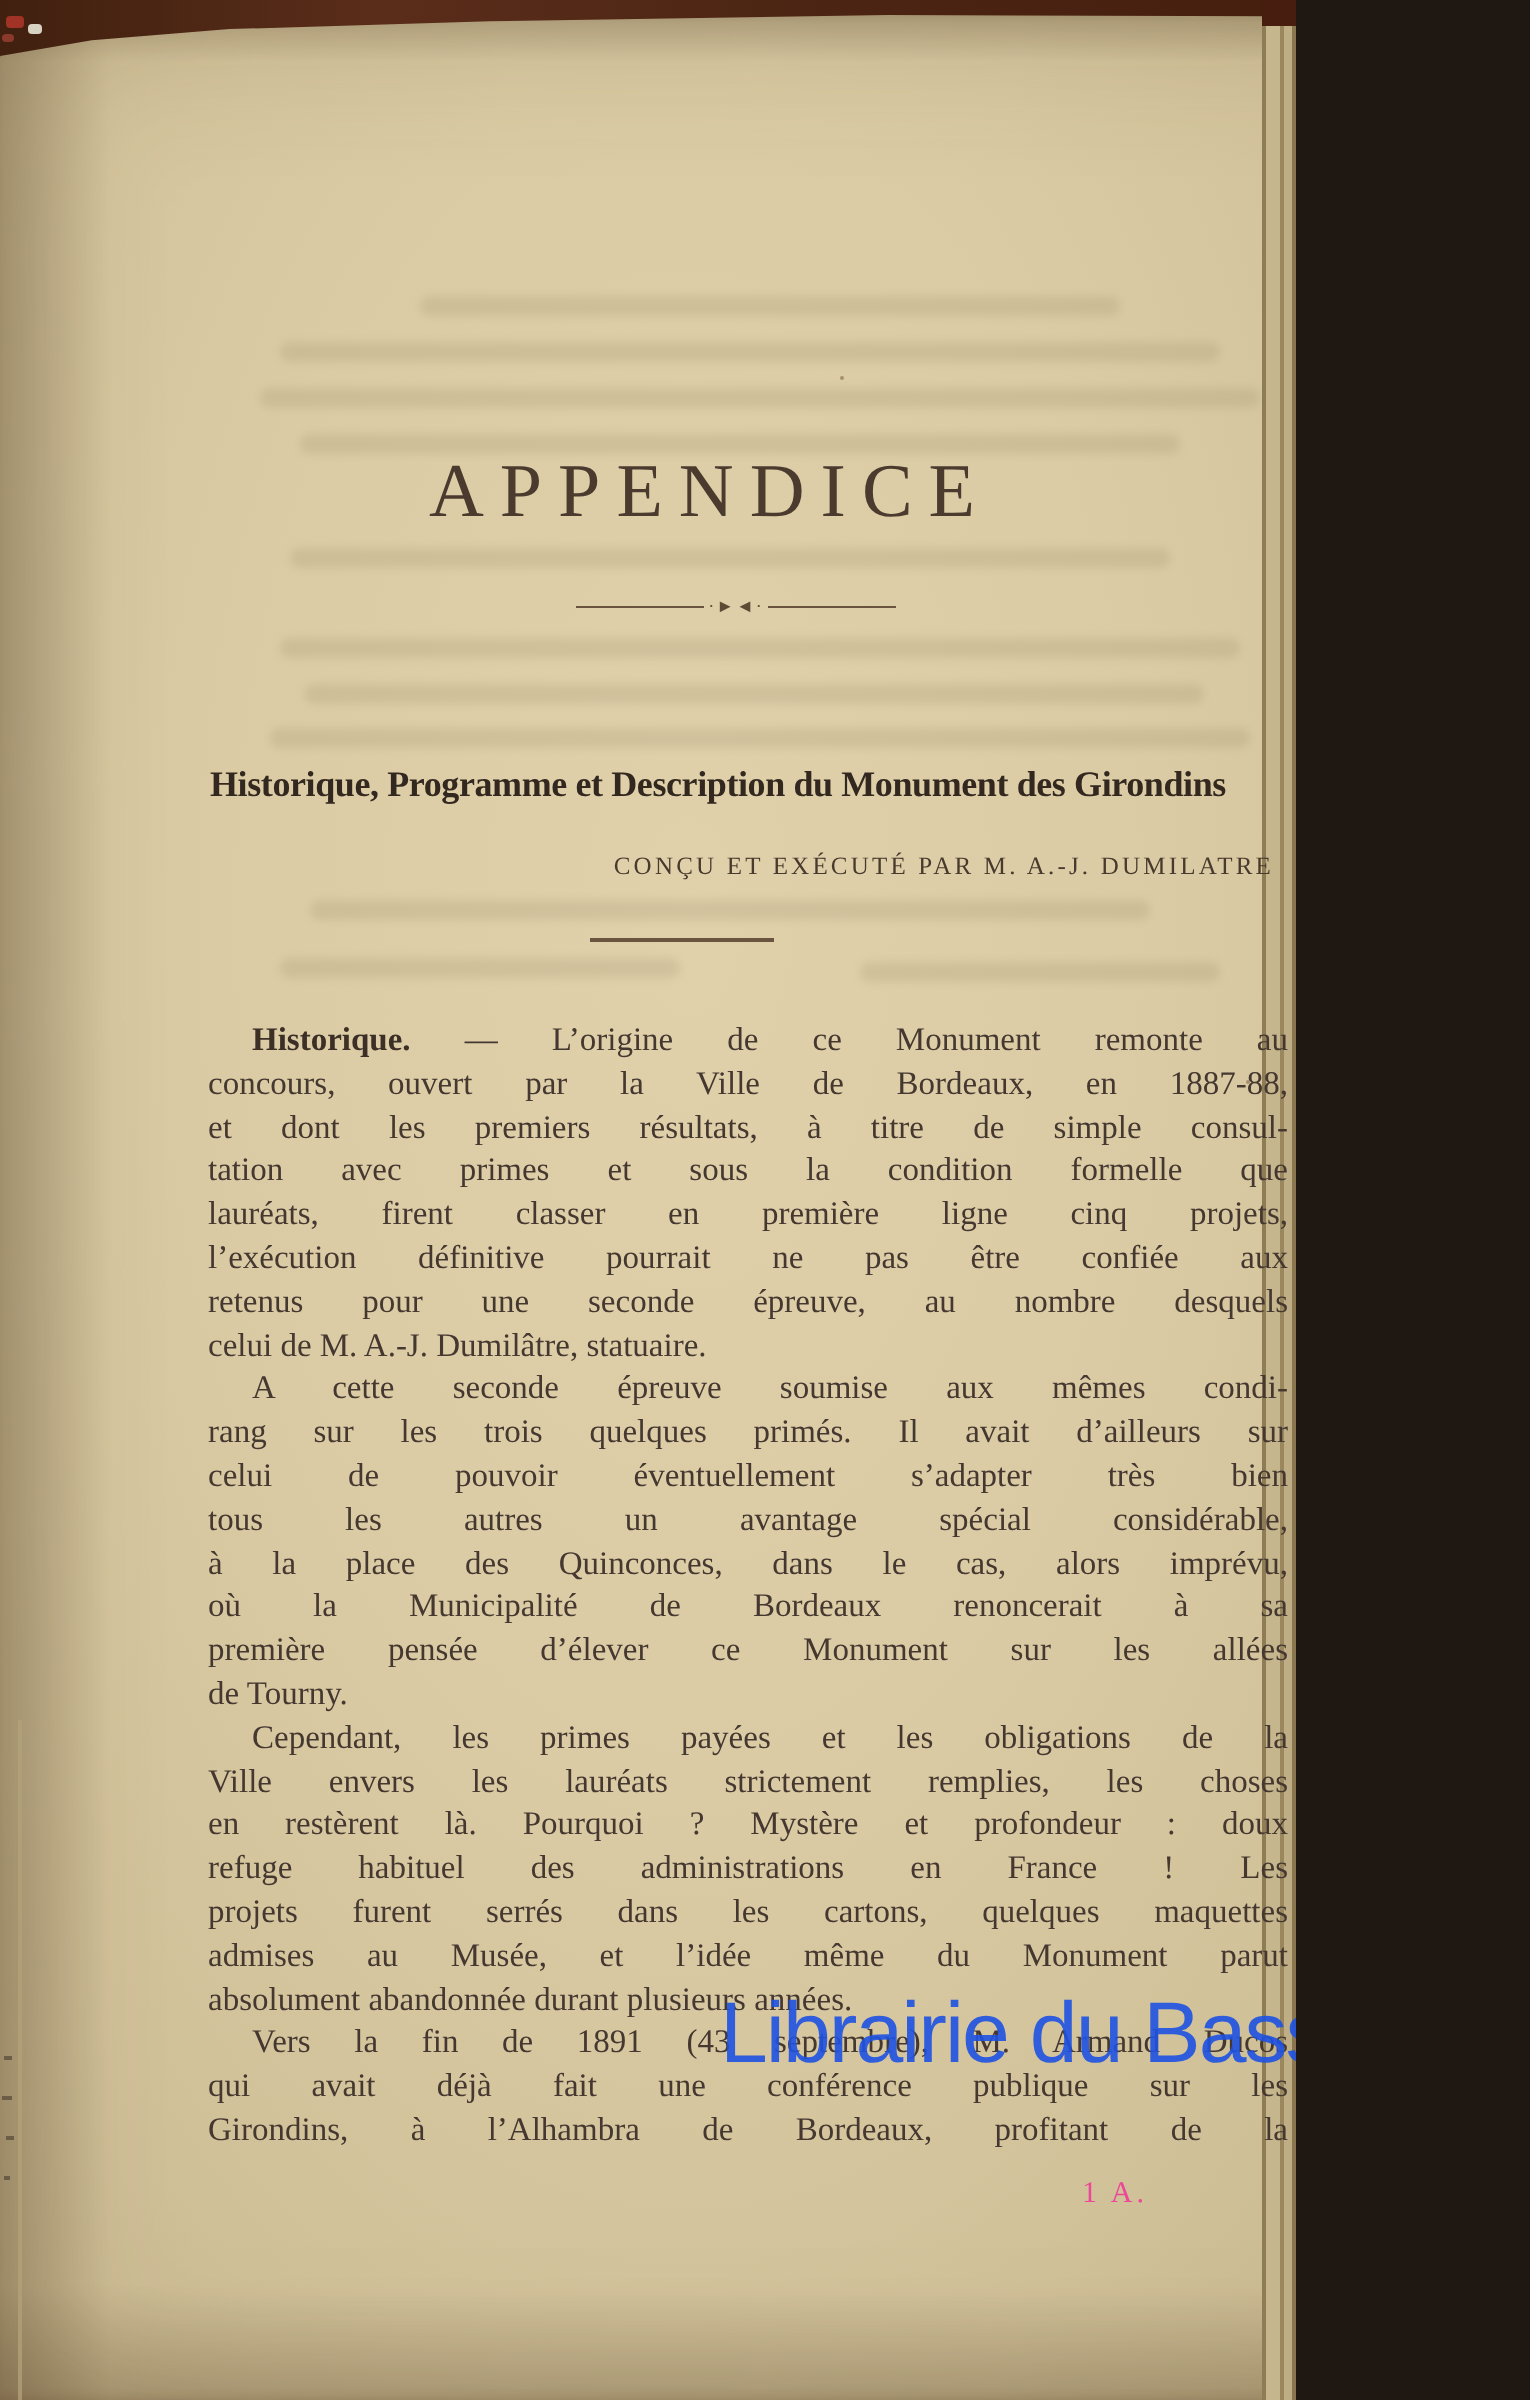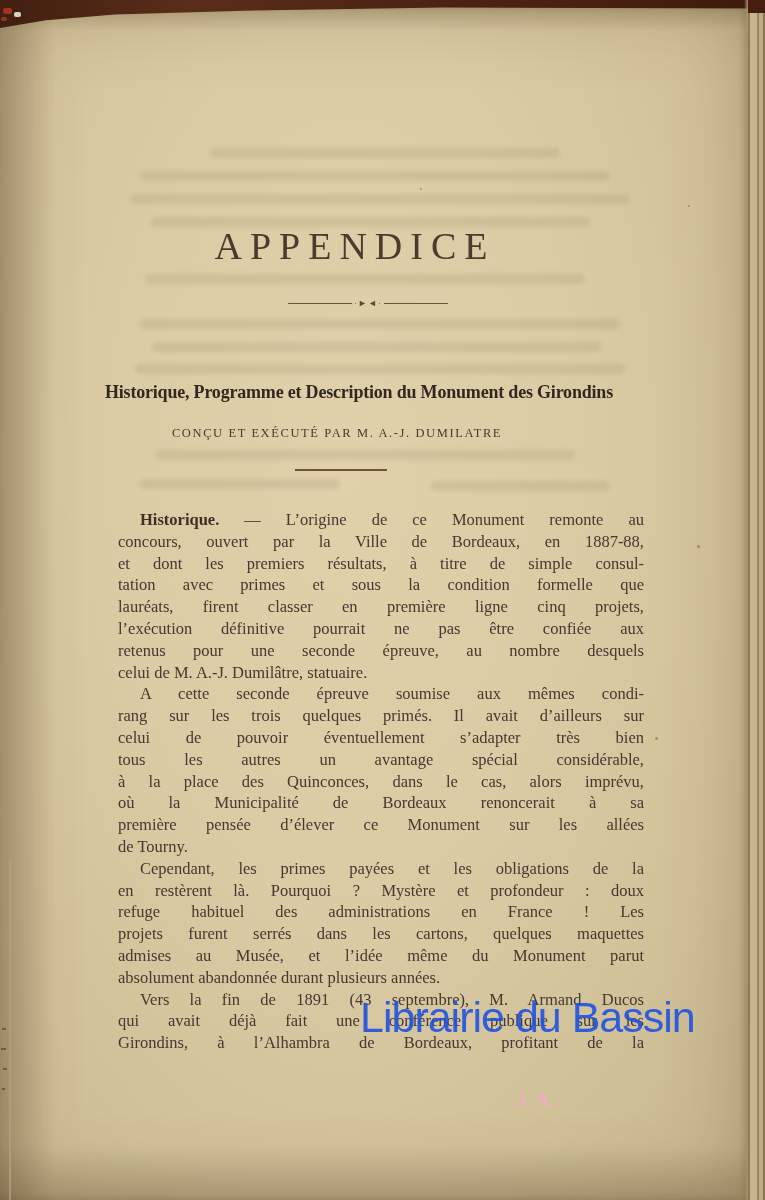--- a/index.html
+++ b/index.html
@@ -1,17 +1,17 @@
 <!DOCTYPE html>
 <html><head>
 <meta charset="utf-8">
 <style>
   html,body { margin:0; padding:0; background:#1f1812; }
   .stage {
-    position:relative; width:765px; height:1200px; overflow:hidden;
+    position:relative; width:648px; height:1200px; overflow:hidden;
     font-family:"Liberation Serif", serif; background:#3a2a1c;
   }
   
   .paper {
     position:absolute; left:0; top:5px; width:748px; height:1195px;
     background: radial-gradient(ellipse at 46% 38%, #e0d1ab 0%, #dacba4 42%, #d1c199 72%, #c5b48b 100%);
     border-top-left-radius: 52px 24px;
     box-shadow: inset 0 0 80px rgba(92,68,38,.30), inset -4px 0 6px rgba(92,68,38,.25);
   }
   .top-shade { position:absolute; left:0; top:5px; width:748px; height:26px;
@@ -46,32 +46,32 @@
   }
   .ornament { position:absolute; left:288px; top:296px; width:160px; height:14px;
     display:flex; align-items:center; justify-content:center; color:#5f4a36; }
   .ornament .bar { height:1px; background:#6b543f; flex:1; }
   .ornament .glyphs { font-size:9px; letter-spacing:1px; padding:0 2px; line-height:1; }
   .section-heading {
     position:absolute; left:105px; top:382px; width:540px; text-align:left;
     font-size:18px; font-weight:bold; color:#33281f; white-space:nowrap; letter-spacing:-0.2px;
   }
   .section-subheading {
-    position:absolute; left:37px; top:426px; width:600px; text-align:center;
+    position:absolute; left:37px; top:426px; width:600px; text-align:right;
     font-size:12.5px; letter-spacing:1.6px; color:#483a2d; white-space:nowrap;
   }
   .hrule { position:absolute; left:295px; top:469px; width:92px; height:2px;
     background:linear-gradient(180deg,#6b543f,#9a induced); background:#6b543f; }
   .body-text { position:absolute; left:104px; top:509px; width:540px;
     font-size:16.5px; color:#453830; }
-  .body-text .line { height:21.8px; line-height:21.8px; text-align:justify; text-align-last:justify; overflow:visible; white-space:nowrap;margin-left:14px; }
+  .body-text .line { height:21.8px; line-height:21.8px; text-align:justify; text-align-last:justify; overflow:visible; white-space:nowrap; }
   .body-text .line.end { text-align-last:left; }
   .body-text .line.indent { text-indent:22px; }
   .body-text b { font-weight:bold; color:#3c2f26; }
-  .signature { position:absolute; left:518px; top:1089px; font-size:19px; letter-spacing:2px; color:#f9a8d4; }
+  .signature { position:absolute; left:541px; top:1089px; font-size:15px; letter-spacing:2px; color:#ec4899; }
   .watermark {
     position:absolute; left:360px; top:993px; white-space:nowrap;
     font-family:"Liberation Sans", sans-serif; font-size:43px; letter-spacing:-1px;
     font-weight:normal; opacity:.9;
   }
 </style>
 </head>
 <body>
 
 <div class="stage">
@@ -136,20 +136,21 @@
       <div class="line end">celui de M. A.-J. Dumilâtre, statuaire.</div>
       <div class="line indent">A cette seconde épreuve soumise aux mêmes condi-</div>
       <div class="line">rang sur les trois quelques primés. Il avait d’ailleurs sur</div>
       <div class="line">celui de pouvoir éventuellement s’adapter très bien</div>
       <div class="line">tous les autres un avantage spécial considérable,</div>
       <div class="line">à la place des Quinconces, dans le cas, alors imprévu,</div>
       <div class="line">où la Municipalité de Bordeaux renoncerait à sa</div>
       <div class="line">première pensée d’élever ce Monument sur les allées</div>
       <div class="line end">de Tourny.</div>
       <div class="line indent">Cependant, les primes payées et les obligations de la</div>
+      <div class="line">Ville envers les lauréats strictement remplies, les choses</div>
       <div class="line">en restèrent là. Pourquoi ? Mystère et profondeur : doux</div>
       <div class="line">refuge habituel des administrations en France ! Les</div>
       <div class="line">projets furent serrés dans les cartons, quelques maquettes</div>
       <div class="line">admises au Musée, et l’idée même du Monument parut</div>
       <div class="line end">absolument abandonnée durant plusieurs années.</div>
       <div class="line indent">Vers la fin de 1891 (43 septembre), M. Armand Ducos</div>
       <div class="line">qui avait déjà fait une conférence publique sur les</div>
       <div class="line">Girondins, à l’Alhambra de Bordeaux, profitant de la</div>
     </div>
 

